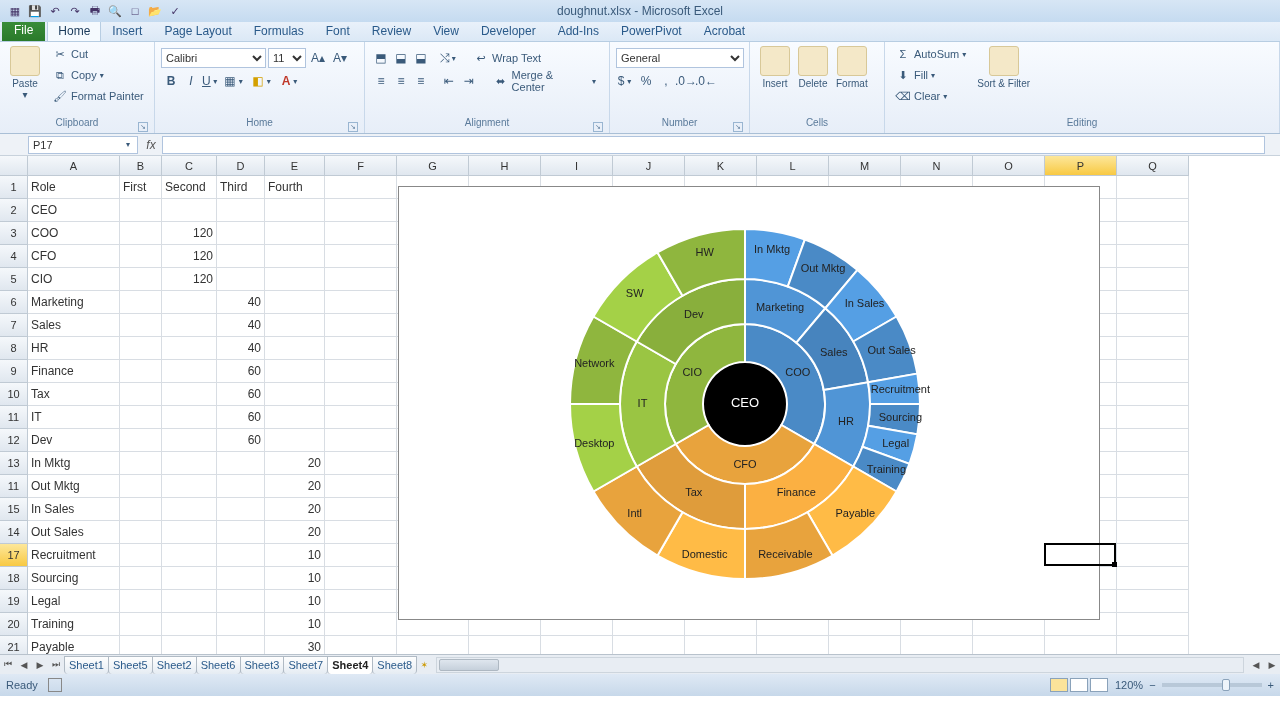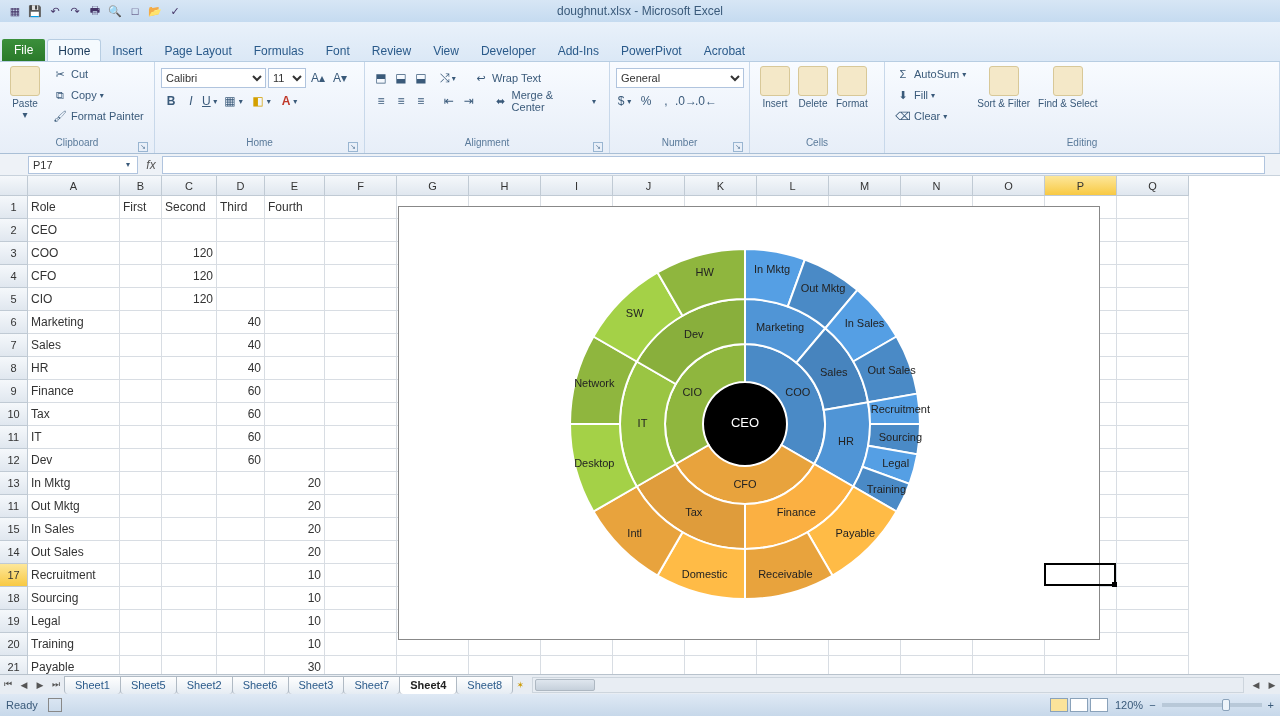--- a/index.html
+++ b/index.html
@@ -3,21 +3,21 @@
 <meta charset="utf-8">
 <style>
 html,body{margin:0;padding:0;font-family:"Segoe UI",Tahoma,sans-serif;font-size:12px;background:#fff;color:#333;overflow:hidden;width:1280px;height:720px}
 *{box-sizing:border-box}
 
 #qat{height:22px;background:linear-gradient(#d7e6f5,#c5dbf0);display:flex;align-items:center;position:relative}
 #qat .qbtn{width:18px;height:18px;margin:0 1px;display:flex;align-items:center;justify-content:center;color:#436;font-size:11px;cursor:pointer}
 #qat .qbtn:first-child{margin-left:6px}
 #title{position:absolute;left:0;right:0;text-align:center;font-size:12px;color:#3a5a7a;pointer-events:none}
 
-#tabs{height:40px;background:linear-gradient(#e9f1fa,#dbe8f6);display:flex;align-items:flex-end;padding-left:2px;border-bottom:1px solid #b7cde2}
+#tabs{height:20px;background:linear-gradient(#e9f1fa,#dbe8f6);display:flex;align-items:flex-end;padding-left:2px;border-bottom:1px solid #b7cde2}
 .file-tab{background:linear-gradient(#3b8f3b,#2a7a2a);color:#fff;height:22px;padding:0 12px;display:flex;align-items:center;border-radius:2px 2px 0 0;font-size:12px;cursor:pointer;margin-right:2px}
 .rtab{height:22px;padding:0 10px;display:flex;align-items:center;color:#2a5a8a;cursor:pointer;border:1px solid transparent;border-bottom:none;font-size:12px}
 .rtab.active{background:#f5fafe;border-color:#b7cde2;border-radius:3px 3px 0 0;color:#1a3a5a}
 
 #ribbon{height:92px;background:linear-gradient(#f8fbff,#e7eef8);border-bottom:1px solid #a9bfd6;display:flex}
 .group{border-right:1px solid #c8d8ea;display:flex;flex-direction:column;padding:2px 6px 0}
 .group-body{flex:1;display:flex;align-items:flex-start}
 .group-label{height:16px;text-align:center;font-size:10px;color:#5a7a9a;position:relative}
 .group-label .dl{position:absolute;right:0;bottom:1px;width:10px;height:10px;border:1px solid #99b5d1;font-size:7px;line-height:8px;color:#5a7a9a;cursor:pointer}
 .vbtn{display:flex;flex-direction:column;align-items:center;justify-content:center;padding:2px 4px;cursor:pointer;border-radius:3px}
@@ -47,21 +47,21 @@
 .rh.active{background:linear-gradient(#fde79a,#f8c943)}
 .cell{height:23px;border-right:1px solid #d8dde3;border-bottom:1px solid #d8dde3;padding:0 3px;line-height:23px;font-size:12px;overflow:hidden;white-space:nowrap}
 .cell.r{text-align:right}
 #selection{position:absolute;border:2px solid #000;pointer-events:none;z-index:5}
 #selection::after{content:"";position:absolute;right:-3px;bottom:-3px;width:5px;height:5px;background:#000}
 
 #chartobj{position:absolute;border:1px solid #888;background:#fff;z-index:3}
 
 #sheettabs{height:20px;background:#e8edf3;border-top:1px solid #b8c2cc;display:flex;align-items:center;font-size:11px}
 #sheettabs .nav{width:16px;height:16px;display:flex;align-items:center;justify-content:center;color:#555;cursor:pointer;font-size:9px}
-.stab{height:18px;padding:0 10px;background:linear-gradient(#fefefe,#e5ecf3);border:1px solid #b0bac4;border-bottom:none;border-radius:0 0 4px 4px;margin-right:-1px;display:flex;align-items:center;color:#2a5a8a;cursor:pointer}
+.stab{height:18px;padding:0 4px;background:linear-gradient(#fefefe,#e5ecf3);border:1px solid #b0bac4;border-bottom:none;border-radius:0 0 4px 4px;margin-right:-1px;display:flex;align-items:center;color:#2a5a8a;cursor:pointer}
 .stab.active{background:#fff;font-weight:600;color:#222}
 #hsb{flex:1;height:16px;background:#e8edf3;margin:0 4px;position:relative;border:1px solid #cdd5dd}
 #hsb .thumb{position:absolute;left:2px;top:1px;height:12px;width:60px;background:linear-gradient(#dfe6ee,#c6d0db);border:1px solid #aeb8c2;border-radius:2px}
 
 #status{height:22px;background:linear-gradient(#dfe9f5,#c7d8ea);display:flex;align-items:center;font-size:11px;color:#3a5a7a;padding:0 6px}
 #status .sp{flex:1}
 .viewbtn{width:18px;height:14px;border:1px solid #8aa2ba;margin:0 1px;background:#fff;cursor:pointer}
 .viewbtn.active{background:#fbe39a}
 #zoomslider{width:100px;height:4px;background:#b8c8d8;margin:0 6px;position:relative}
 #zoomslider .zt{position:absolute;top:-4px;width:8px;height:12px;background:#eef4fa;border:1px solid #8aa2ba;border-radius:2px}
@@ -241,25 +241,20 @@
         <div class="sbtn">
             <span class="i">⌫</span>
             <span>Clear</span>
             <span class="dd">▾</span>
           </div>
       </div>
       <div class="vbtn">
           <div class="bigicon"></div>
           <span>Sort &amp;
 Filter</span>
-        </div>
-      <div class="vbtn">
-          <div class="bigicon"></div>
-          <span>Find &amp;
-Select</span>
         </div>
     </div>
     <div class="group-label"><span>Editing</span></div>
   </div>
 </div>
 
 <div id="fbar">
   <div id="namebox">
       <span>P17</span>
       <span class="dd">▾</span>

